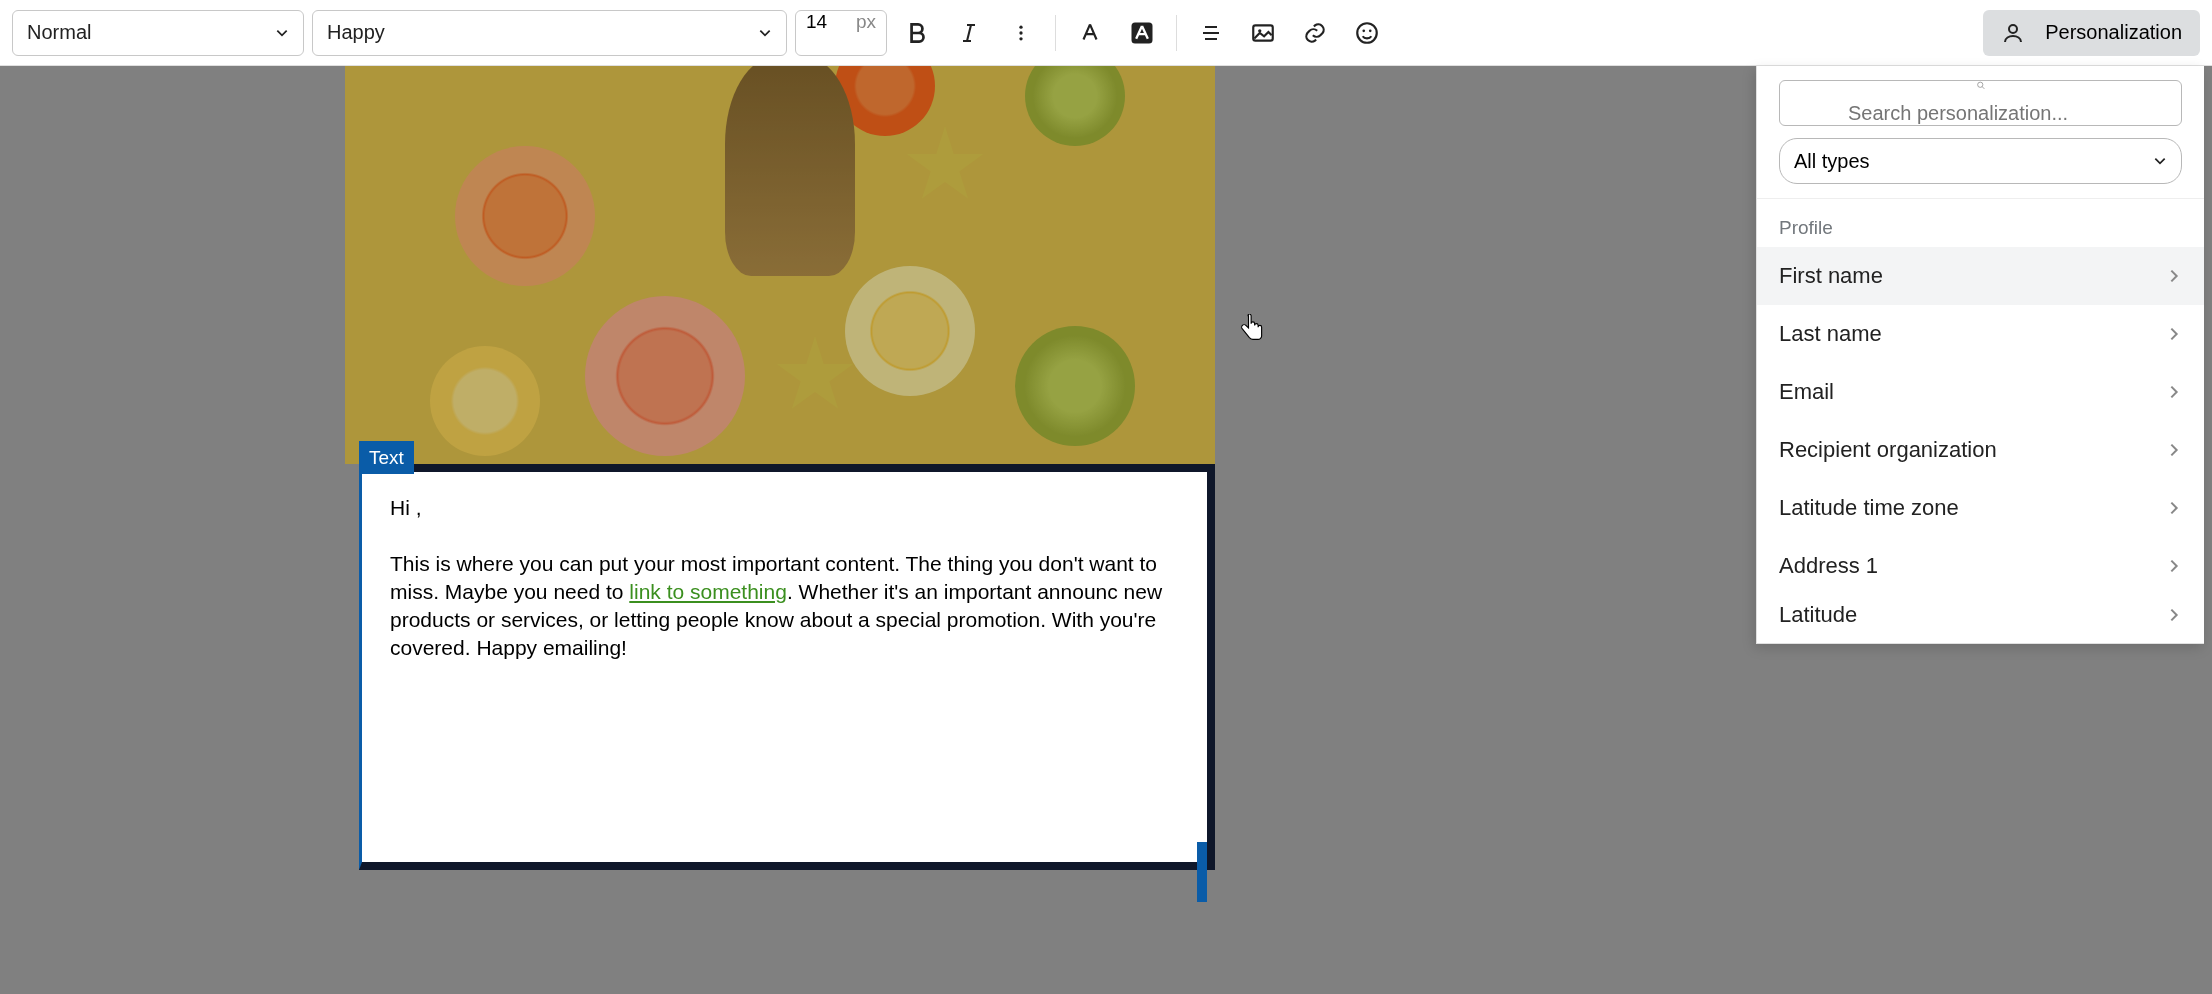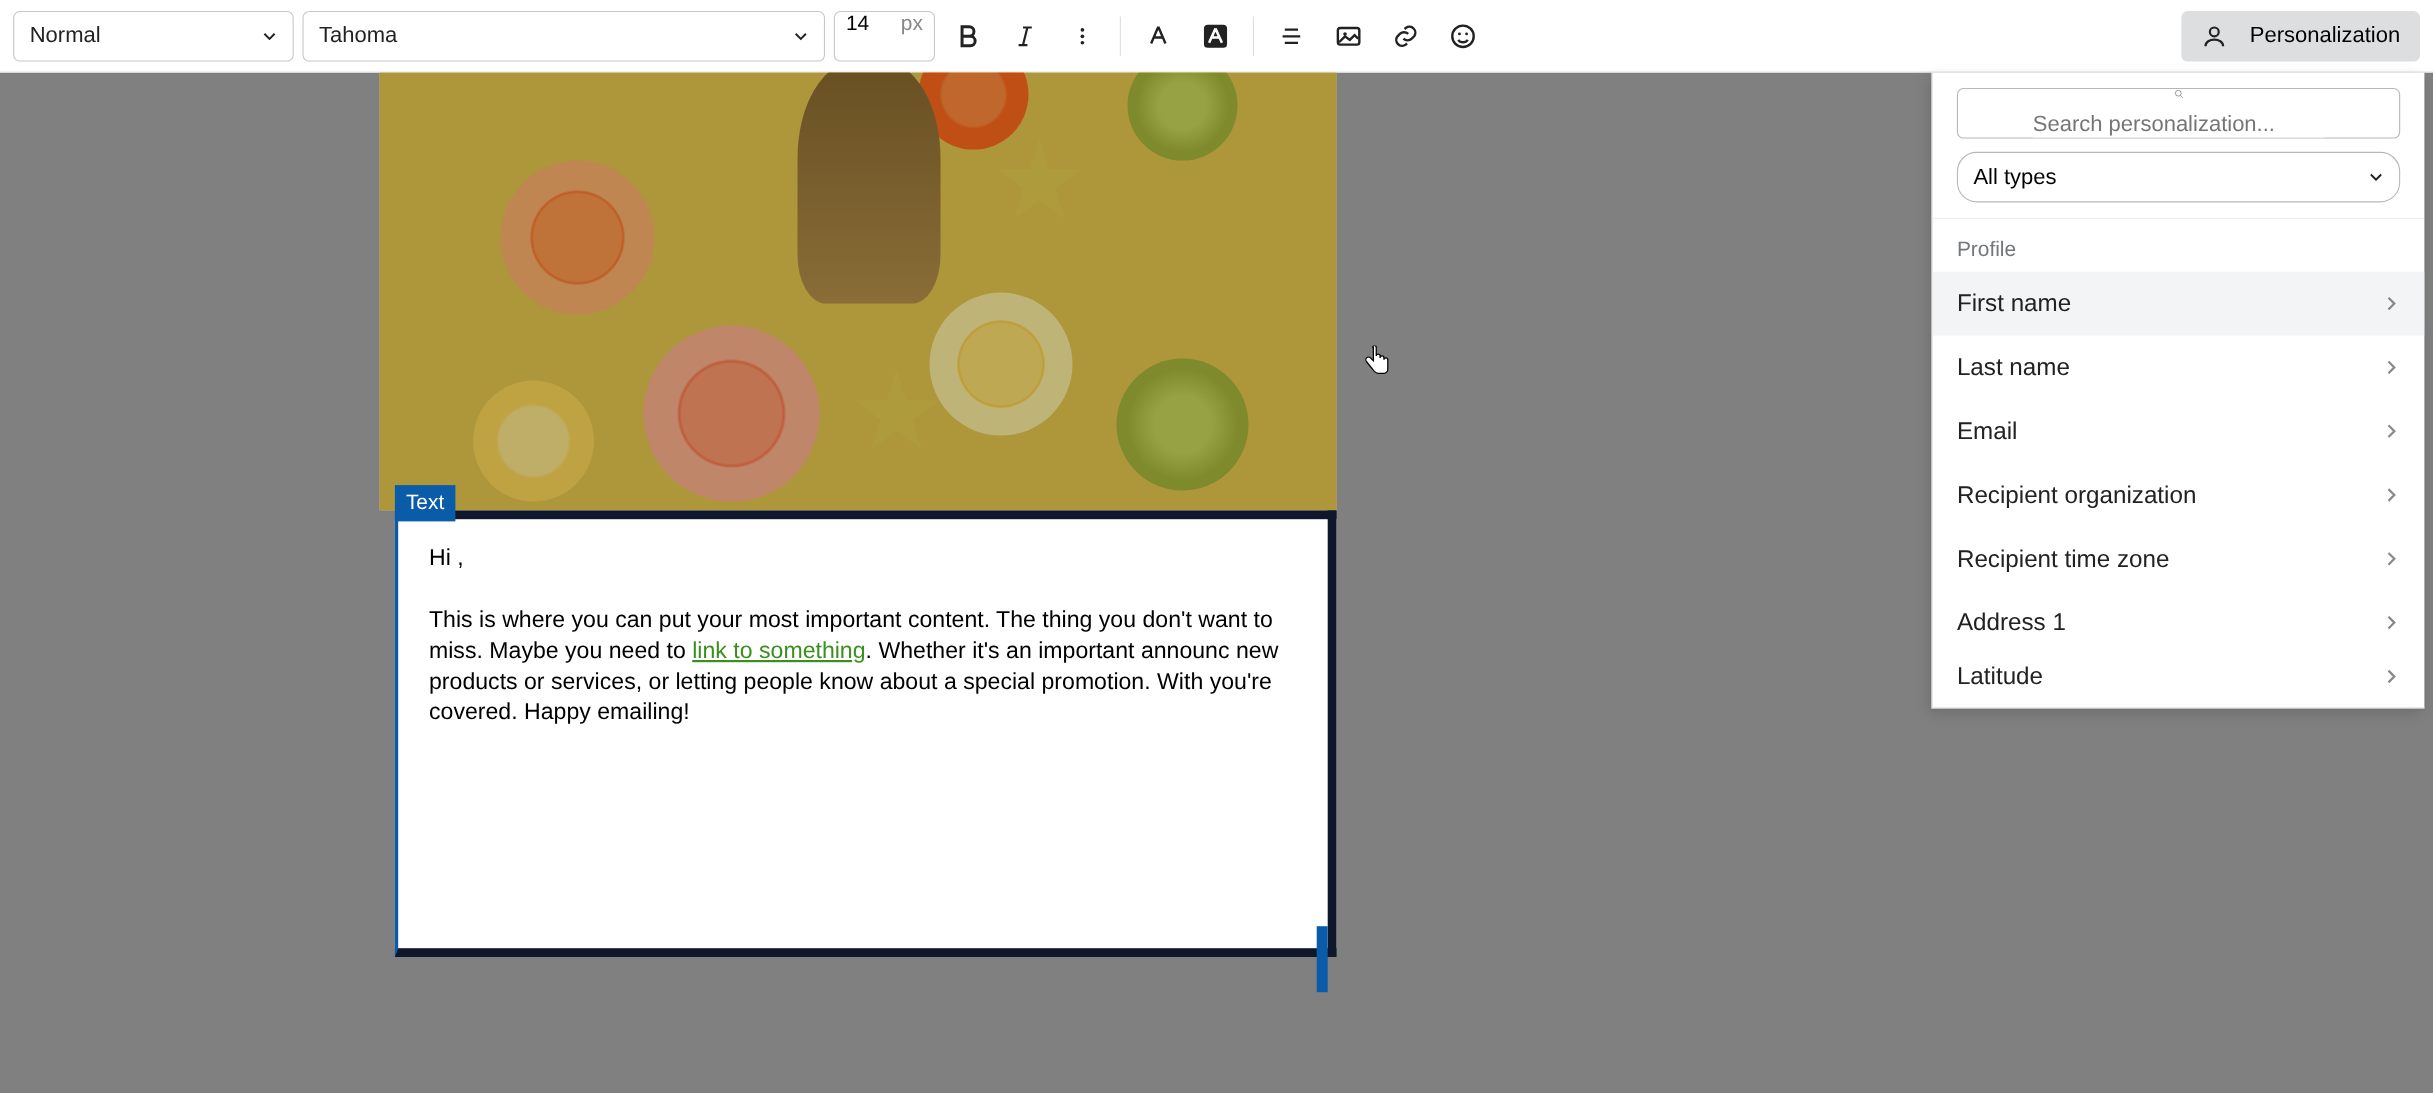--- a/index.html
+++ b/index.html
@@ -23,21 +23,21 @@
     justify-content: space-between;
     background: #fff;
     border: 1px solid #c8c8c8;
     border-radius: 6px;
     padding: 0 14px;
     height: 46px;
     font-size: 20px;
     cursor: pointer;
     color: #222;
   }
-  .select-style { width: 255px; }
+  .select-style { width: 292px; }
   .select-font { width: 475px; }
   .select-size {
     width: 92px;
     display: flex;
     align-items: flex-start;
     justify-content: space-between;
     border: 1px solid #c8c8c8;
     border-radius: 6px;
     height: 46px;
     padding: 0 10px;
@@ -192,21 +192,21 @@
 <body>
 
 <div class="toolbar">
   <div class="select-box select-style">
     <span>Normal</span>
     <svg class="chevron" viewBox="0 0 24 24" fill="none" stroke="#222" stroke-width="3">
         <polyline points="4,8 12,16 20,8"></polyline>
       </svg>
   </div>
   <div class="select-box select-font">
-    <span>Tahoma</span>
+    <span>Happy</span>
     <svg class="chevron" viewBox="0 0 24 24" fill="none" stroke="#222" stroke-width="3">
         <polyline points="4,8 12,16 20,8"></polyline>
       </svg>
   </div>
   <div class="select-size">
     <span>14</span>
     <span class="size-unit">px</span>
   </div>
 
   <div class="toolbar-btn">
@@ -339,21 +339,21 @@
           <polyline points="8,4 16,12 8,20" fill="none" stroke="#888" stroke-width="3"></polyline>
         </svg>
     </div>
     <div class="panel-item">
       <span>Recipient organization</span>
       <svg width="16" height="16" viewBox="0 0 24 24">
           <polyline points="8,4 16,12 8,20" fill="none" stroke="#888" stroke-width="3"></polyline>
         </svg>
     </div>
     <div class="panel-item">
-      <span>Recipient time zone</span>
+      <span>Latitude time zone</span>
       <svg width="16" height="16" viewBox="0 0 24 24">
           <polyline points="8,4 16,12 8,20" fill="none" stroke="#888" stroke-width="3"></polyline>
         </svg>
     </div>
     <div class="panel-item">
       <span>Address 1</span>
       <svg width="16" height="16" viewBox="0 0 24 24">
           <polyline points="8,4 16,12 8,20" fill="none" stroke="#888" stroke-width="3"></polyline>
         </svg>
     </div>

